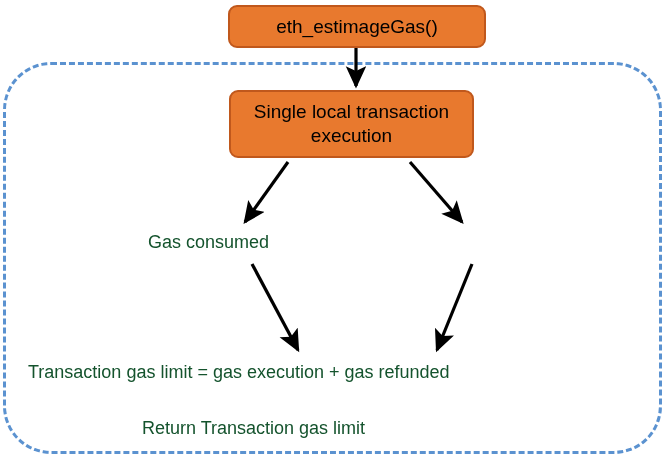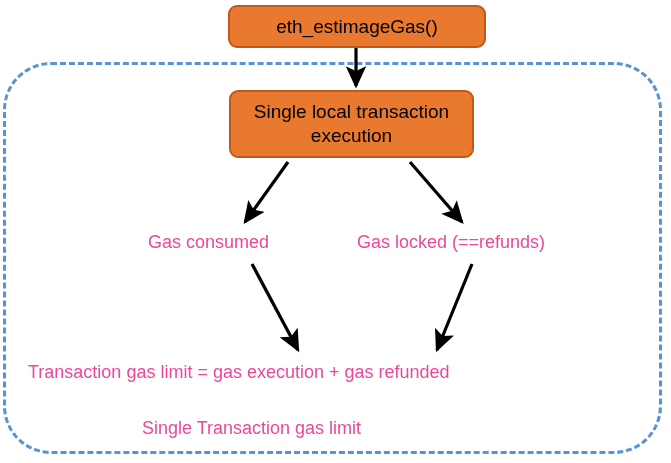--- a/index.html
+++ b/index.html
@@ -54,21 +54,21 @@
   }
   #box-exec {
     left: 229px;
     top: 90px;
     width: 245px;
     height: 68px;
   }
   
   .plain-label {
     position: absolute;
-    color: #ec4899;
+    color: #14532d;
     font-size: 18px;
     white-space: nowrap;
   }
   #label-gas-consumed {
     left: 148px;
     top: 232px;
   }
   #label-gas-locked {
     left: 357px;
     top: 232px;
@@ -123,19 +123,18 @@
   <div class="proc-box" id="box-entry">
     <span>eth_estimageGas()</span>
   </div>
 
   <div class="proc-box" id="box-exec">
     <span>Single local transaction execution</span>
   </div>
 
   <div class="plain-label" id="label-gas-consumed">Gas consumed</div>
 
-  <div class="plain-label" id="label-gas-locked">Gas locked (==refunds)</div>
 
   <div class="plain-label" id="formula-line"><span class="strong">Transaction gas limit</span><span> = gas execution + gas refunded</span></div>
 
-  <div class="plain-label" id="return-line"><span>Single </span><span class="strong">Transaction gas limit</span></div>
+  <div class="plain-label" id="return-line"><span>Return </span><span class="strong">Transaction gas limit</span></div>
 
 </div>
 
 </body></html>

